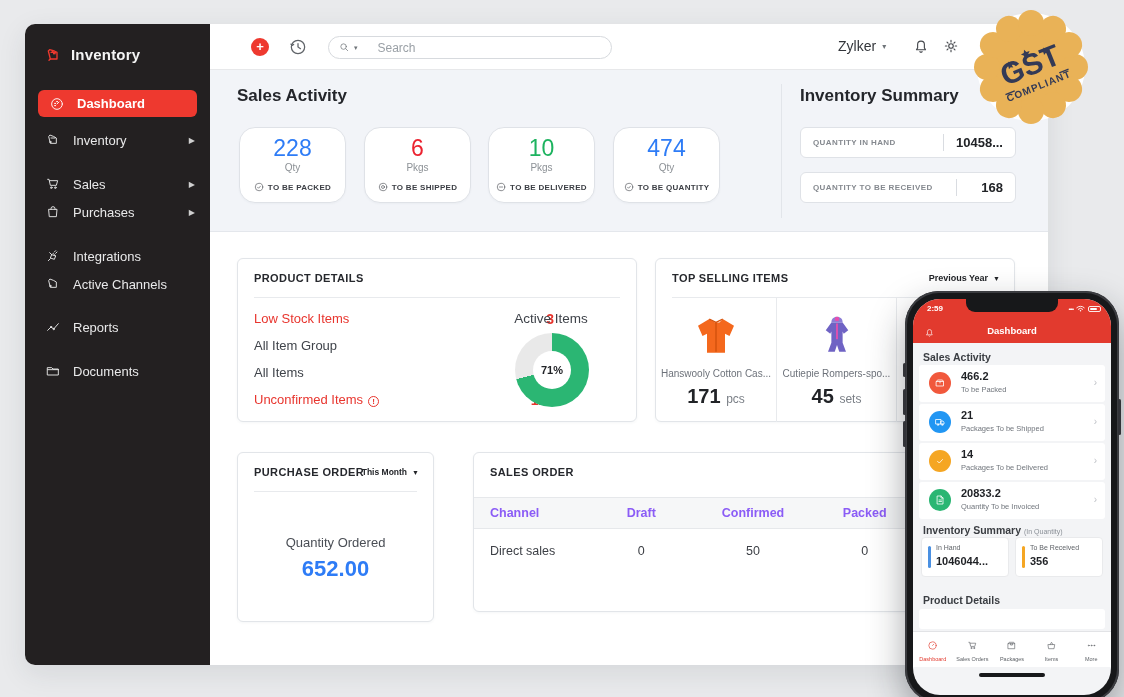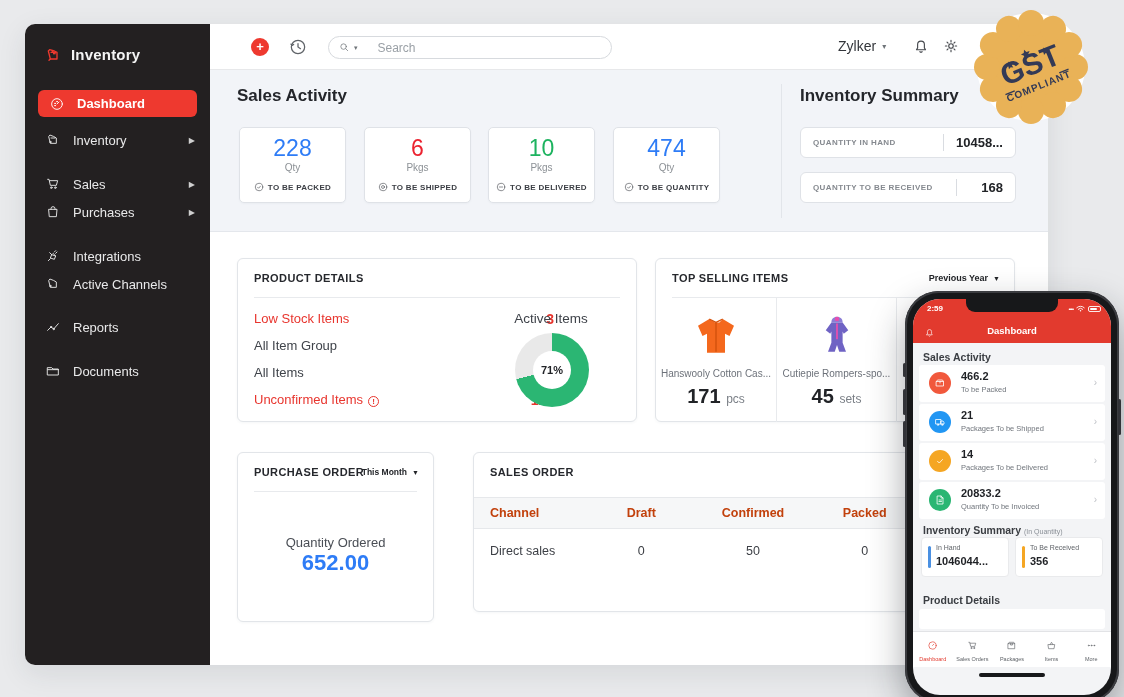--- a/index.html
+++ b/index.html
@@ -49,21 +49,21 @@
 
   
   #content { position:absolute; left:185px; top:46px; width:838px; height:595px;
     background:#fff; border-radius:0 0 10px 0; overflow:hidden; }
   .strip { position:absolute; left:0; top:0; width:838px; height:162px; background:#f2f4f8;
     border-bottom:1px solid #e4e7ec; }
   .sec-title { font-size:17px; font-weight:700; color:#24262b; }
   .vdiv { position:absolute; left:571px; top:14px; height:134px; width:1px; background:#e2e5ea; }
 
   .sa-card { position:absolute; top:57px; width:107px; height:76px; background:#fff;
-    border:1px solid #dfe2e7; border-radius:5px; text-align:center; box-shadow:0 1px 2px rgba(60,70,90,.04); }
+    border:1px solid #dfe2e7; border-radius:16px; text-align:center; box-shadow:0 1px 2px rgba(60,70,90,.04); }
   .sa-val { font-size:23px; font-weight:500; margin-top:7px; }
   .sa-unit { font-size:10px; color:#8c9196; margin-top:0px; }
   .sa-label { margin-top:9px; font-size:8px; font-weight:700; color:#3b3e44;
     letter-spacing:.3px; display:flex; align-items:center; justify-content:center; gap:4px; }
   .sa-label svg { width:10px; height:10px; stroke:#55585e; fill:none; stroke-width:1.6; stroke-linecap:round; }
 
   .inv-row { position:absolute; left:590px; width:216px; height:31px; background:#fff;
     border:1px solid #dfe2e7; border-radius:6px; display:flex; align-items:center; }
   .inv-lbl { flex:1; font-size:8px; font-weight:700; color:#85898f; letter-spacing:.4px; padding-left:12px; }
   .inv-sep { width:1px; height:17px; background:#d9dce1; }
@@ -92,25 +92,25 @@
 
   .ts-col { position:absolute; top:39px; height:124px; width:120px; text-align:center; }
   .ts-col + .ts-col { border-left:1px solid #e8eaed; }
   .ts-img { margin:12px auto 4px; width:54px; height:54px; }
   .ts-name { font-size:10px; color:#6d727a; }
   .ts-qty { margin-top:6px; font-size:20px; font-weight:700; color:#212327; }
   .ts-qty .unit { font-size:12px; font-weight:400; color:#7a7f86; }
 
   .po-center { position:absolute; left:0; right:0; top:82px; text-align:center; }
   .po-lbl { font-size:13px; color:#4a4e55; }
-  .po-val { margin-top:0; font-size:22px; font-weight:700; }
+  .po-val { margin-top:6px; font-size:22px; font-weight:700; }
 
   table.so { position:absolute; left:0; top:44px; width:100%; border-collapse:collapse; }
   table.so th { background:#f6f7f8; border-top:1px solid #e6e8eb; border-bottom:1px solid #e6e8eb;
-    font-size:12.5px; font-weight:700; color:#c2410c; height:31px; }
+    font-size:12.5px; font-weight:700; color:#8b5cf6; height:31px; }
   table.so td { font-size:12.5px; color:#3c3f45; height:44px; }
   .c-left { text-align:left; padding-left:16px; }
   .c-mid { text-align:center; }
 
   
   #gst { position:absolute; left:941px; top:-22px; width:130px; height:130px; z-index:6; }
 
   
   #phone { position:absolute; left:905px; top:291px; width:214px; height:412px;
     background:#17181a; border-radius:34px; z-index:5;

